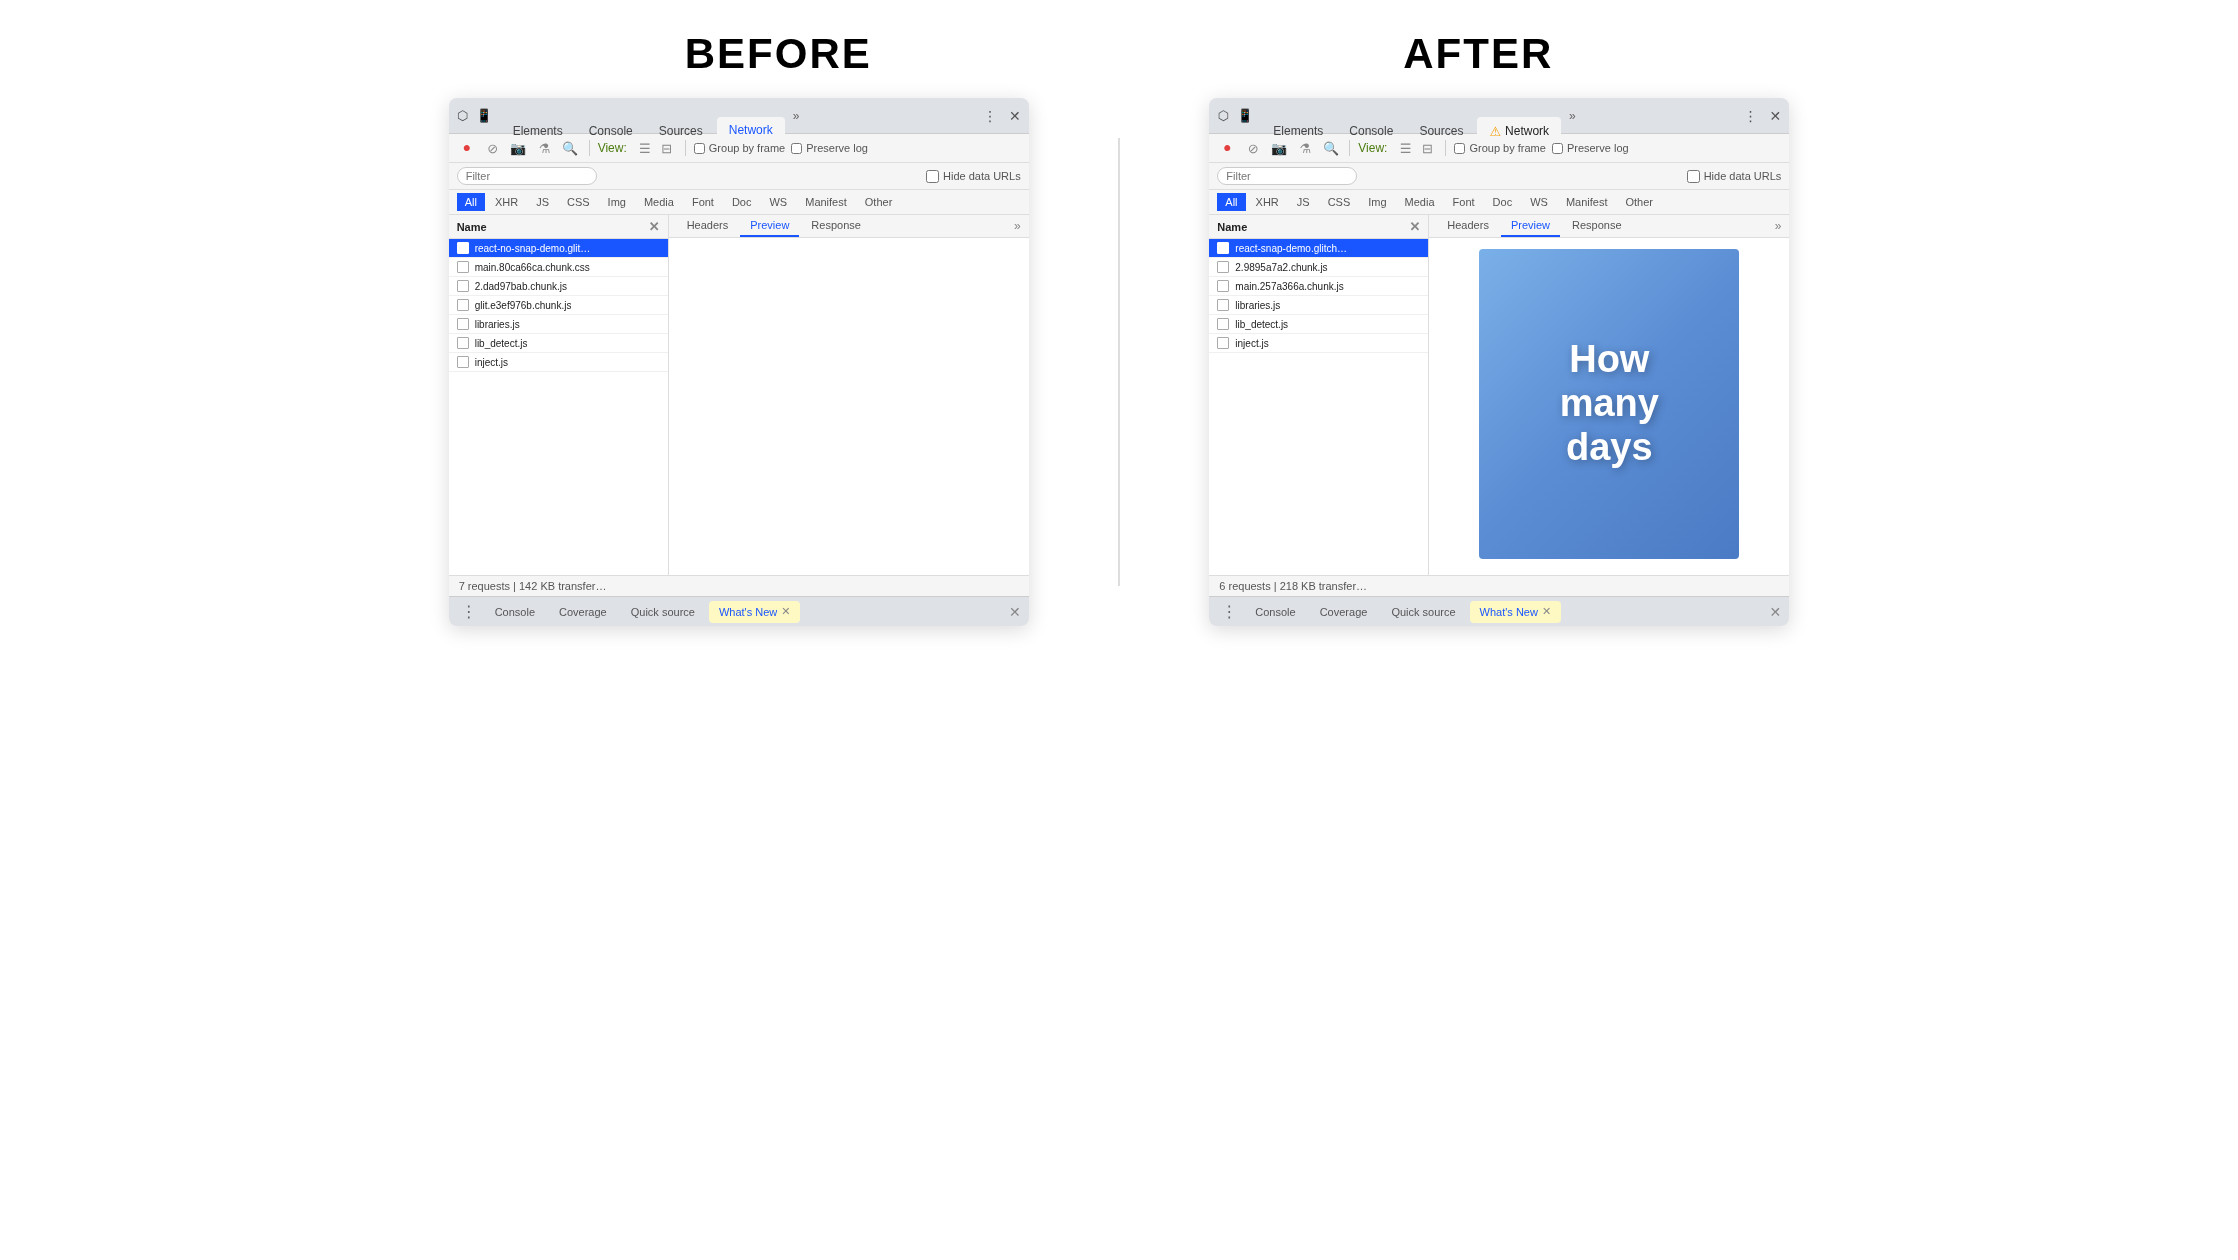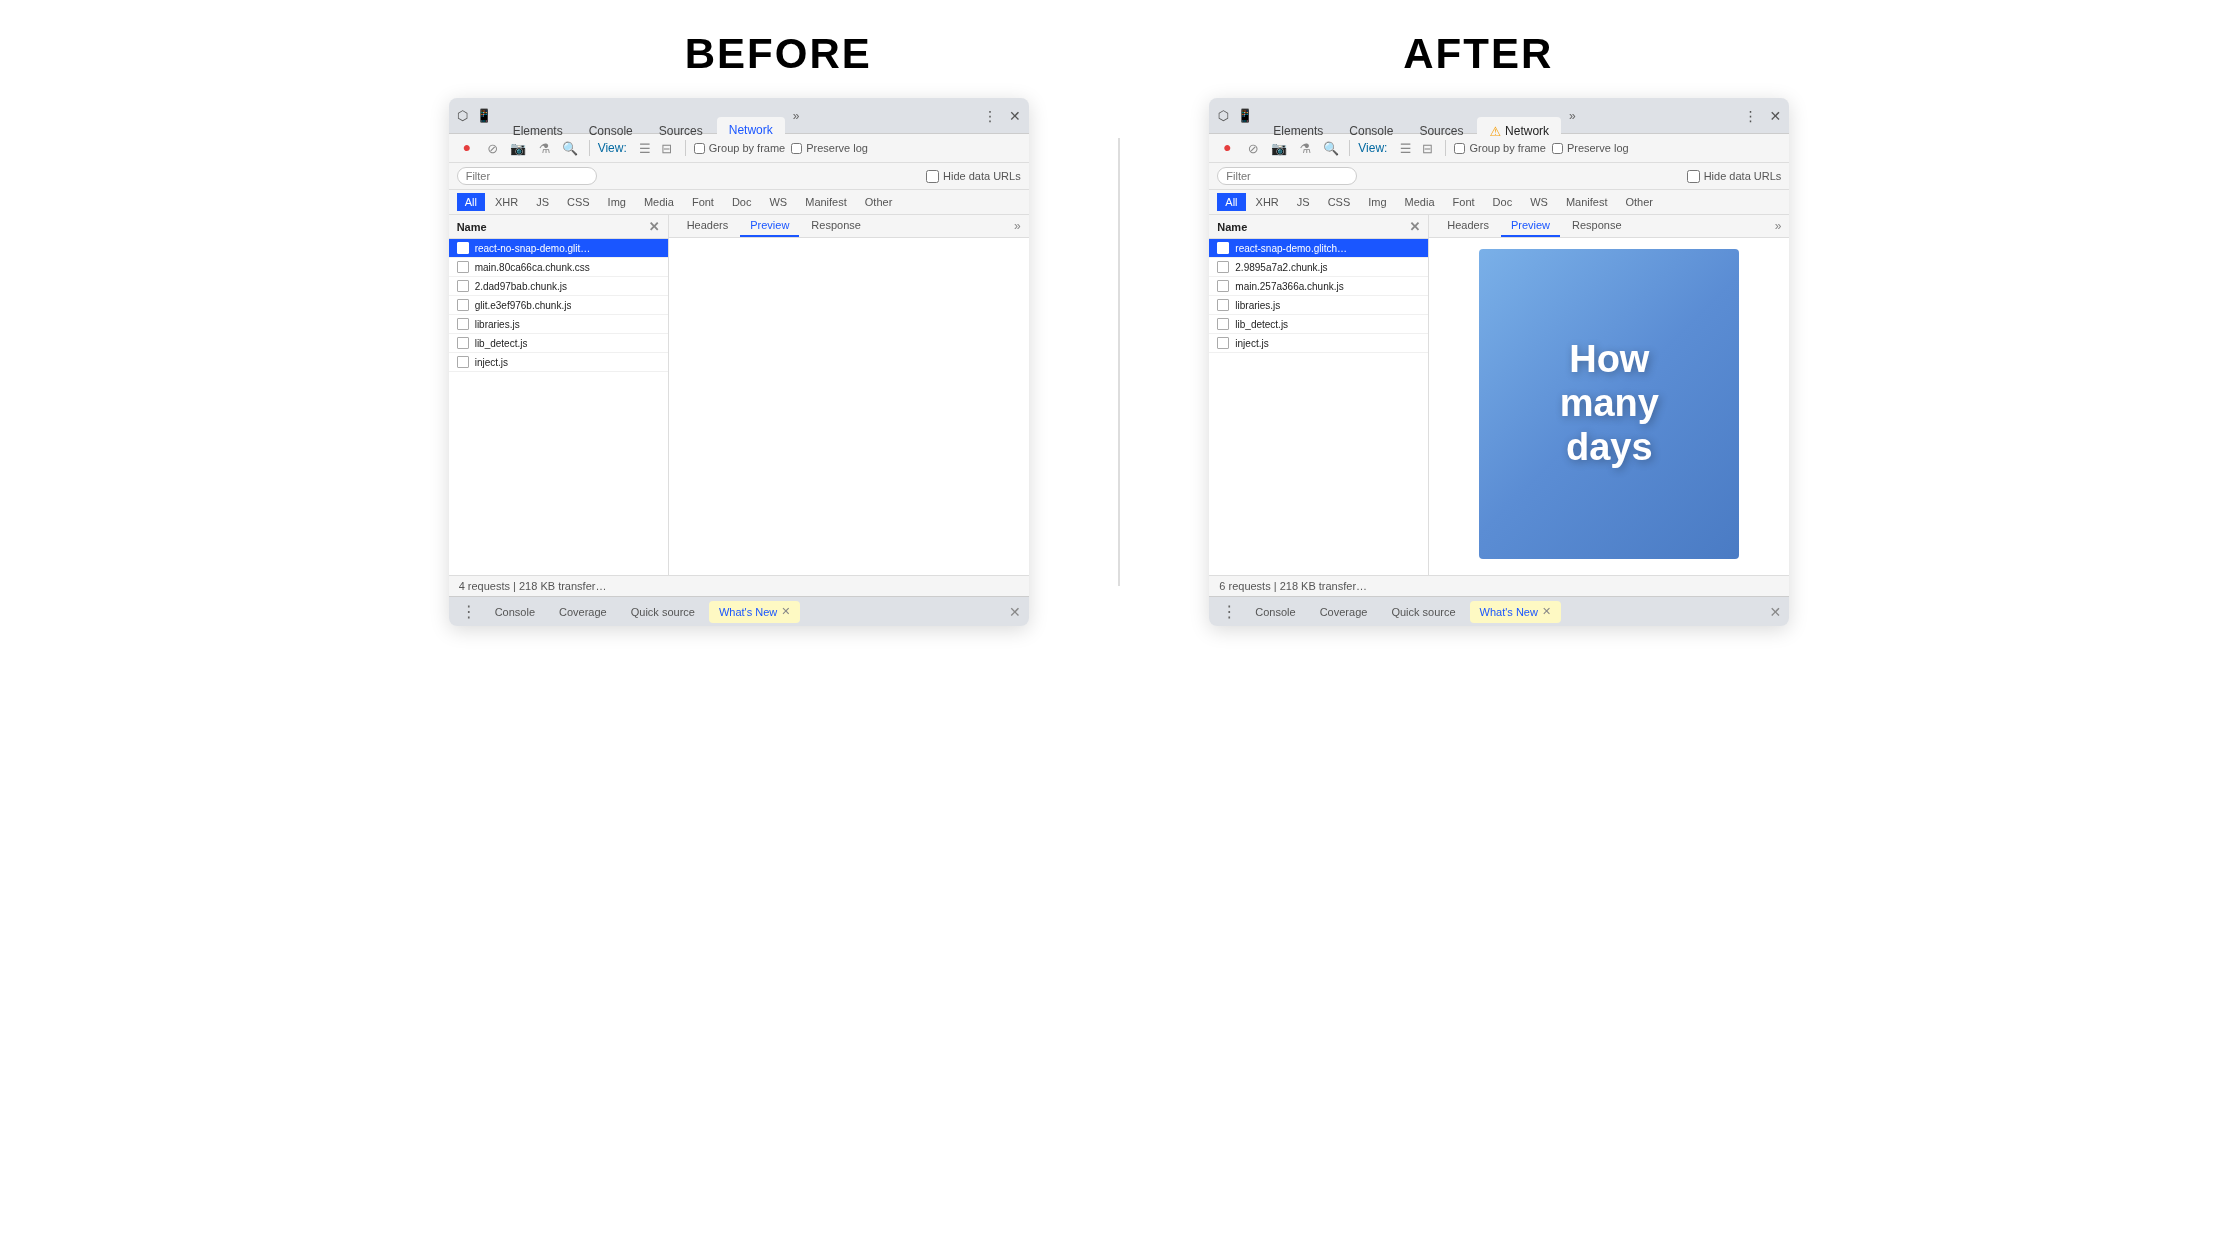--- a/index.html
+++ b/index.html
@@ -136,21 +136,21 @@
     .toolbar-btn.red { color: #e53e3e; }
     .toolbar-btn.gray { color: #888; }
     .toolbar-divider {
       width: 1px;
       height: 16px;
       background: #ccc;
       margin: 0 2px;
     }
     .toolbar-label {
       font-size: 12px;
-      color: #0369a1;
+      color: #4d7c0f;
       margin-right: 2px;
       text-align: center;
     }
     .toolbar-view-icons {
       display: flex;
       gap: 2px;
     }
     .toolbar-checkbox-group {
       display: flex;
       align-items: center;
@@ -529,21 +529,21 @@
             <div class="preview-tab">Response</div>
             <div class="preview-more">»</div>
           </div>
           <div class="preview-content">
             <div class="empty-preview"></div>
           </div>
         </div>
       </div>
 
       <div class="status-bar">
-        <span>4 requests | 218 KB transfer…</span>
+        <span>7 requests | 142 KB transfer…</span>
       </div>
 
       <div class="bottom-tabs">
         <div class="bottom-tab-menu">⋮</div>
         <div class="bottom-tab">Console</div>
         <div class="bottom-tab">Coverage</div>
         <div class="bottom-tab">Quick source</div>
         <div class="bottom-tab active">
           <span>What's New</span>
           <span class="tab-close">✕</span>

